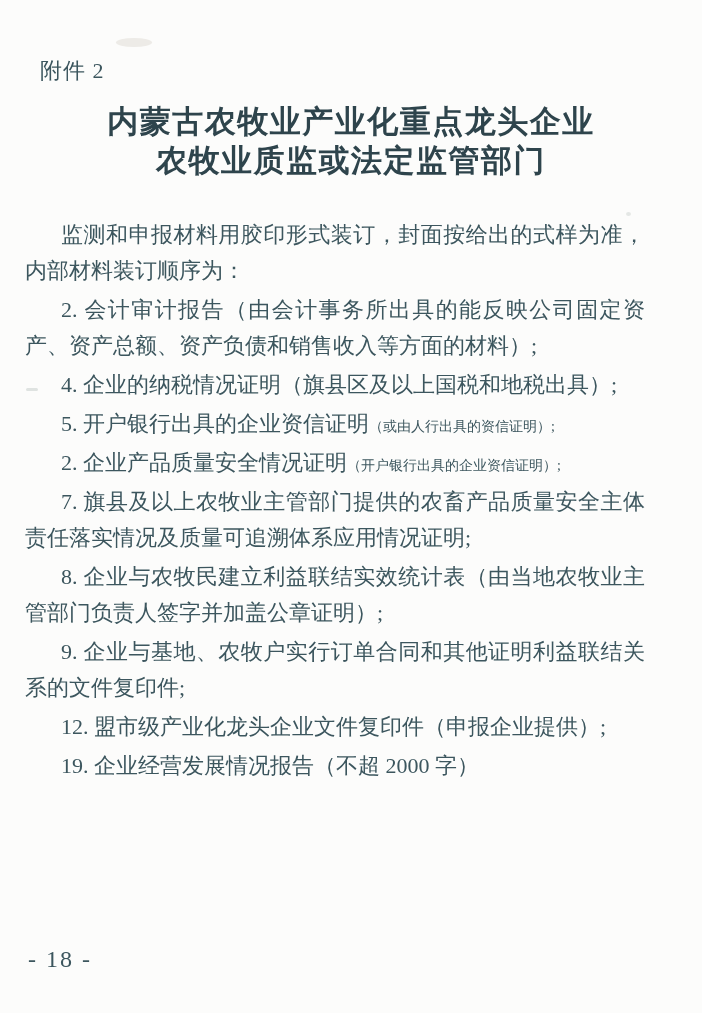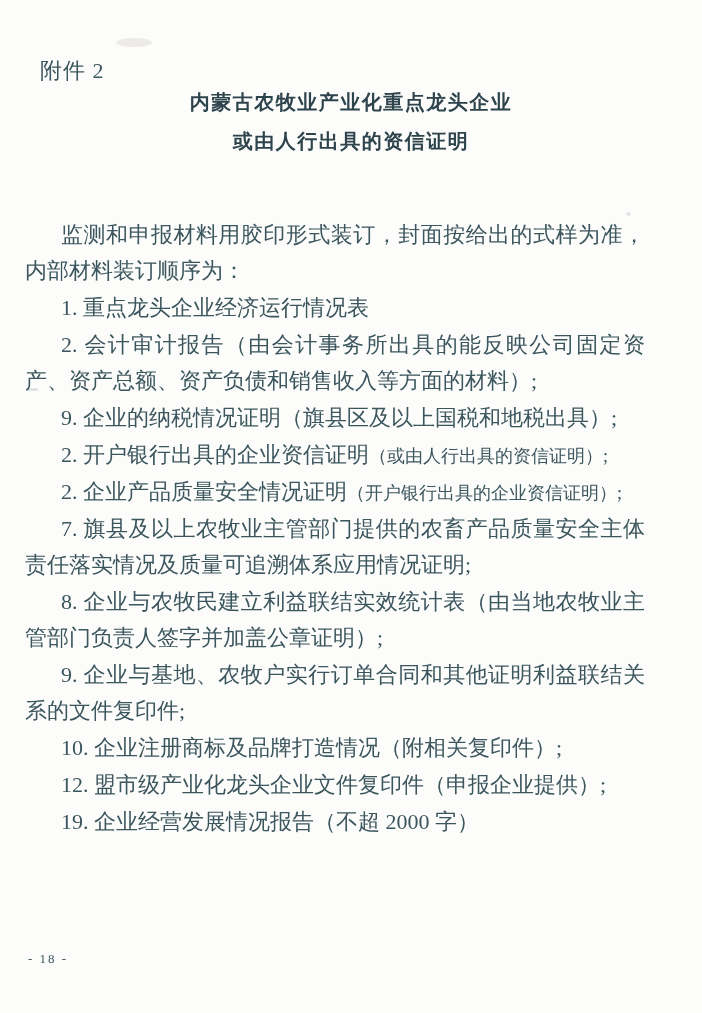--- a/index.html
+++ b/index.html
@@ -23,46 +23,46 @@
   }
   .attachment-label{
     position:absolute;
     left:40px;top:58px;
     font-size:22px;line-height:26px;
     color:var(--text-body);
     letter-spacing:1px;
   }
   .doc-title{
     position:absolute;
-    left:0;right:0;top:83px;
+    left:0;right:0;top:102px;
     text-align:center;
     font-weight:bold;
-    font-size:20px;line-height:39px;
+    font-size:31px;line-height:39px;
     letter-spacing:1.5px;
     color:var(--text-title);
   }
   .body{
     position:absolute;
     left:25px;top:217px;
     width:620px;
     font-size:22px;line-height:36px;
     text-align:justify;
     color:var(--text-body);
   }
   .body p{
     margin:0;
     text-indent:36px;
   }
   .body .small{
-    font-size:18px;
+    font-size:14px;
   }
   .page-number{
     position:absolute;
     left:28px;top:948px;
-    font-size:13px;line-height:22px;
+    font-size:24px;line-height:22px;
     letter-spacing:2px;
     color:var(--text-body);
   }
   
   .speck{position:absolute;pointer-events:none;}
   .speck-1{left:116px;top:38px;width:36px;height:9px;background:#edebe7;border-radius:50%;}
   .speck-2{left:26px;top:388px;width:12px;height:3px;background:#dfe3e1;border-radius:2px;}
   .speck-3{left:626px;top:212px;width:5px;height:4px;background:#e4e7e5;border-radius:50%;}
 </style>
 </head>
@@ -71,33 +71,31 @@
 <div class="page">
 
   <div class="speck speck-1"></div>
   <div class="speck speck-2"></div>
   <div class="speck speck-3"></div>
 
   <div class="attachment-label">附件 2</div>
 
   <div class="doc-title">
     <div>内蒙古农牧业产业化重点龙头企业</div>
-    <div>或由人行出具的资信证明</div>
+    <div>农牧业质监或法定监管部门</div>
   </div>
 
   <div class="body">
     <p><span>监测和申报材料用胶印形式装订，封面按给出的式样为准，内部材料装订顺序为：</span><span class="small"></span></p>
-    <p><span>1. 重点龙头企业经济运行情况表</span><span class="small"></span></p>
     <p><span>2. 会计审计报告（由会计事务所出具的能反映公司固定资产、资产总额、资产负债和销售收入等方面的材料）;</span><span class="small"></span></p>
-    <p><span>9. 企业的纳税情况证明（旗县区及以上国税和地税出具）;</span><span class="small"></span></p>
-    <p><span>2. 开户银行出具的企业资信证明</span><span class="small">（或由人行出具的资信证明）;</span></p>
+    <p><span>4. 企业的纳税情况证明（旗县区及以上国税和地税出具）;</span><span class="small"></span></p>
+    <p><span>5. 开户银行出具的企业资信证明</span><span class="small">（或由人行出具的资信证明）;</span></p>
     <p><span>2. 企业产品质量安全情况证明</span><span class="small">（开户银行出具的企业资信证明）;</span></p>
     <p><span>7. 旗县及以上农牧业主管部门提供的农畜产品质量安全主体责任落实情况及质量可追溯体系应用情况证明;</span><span class="small"></span></p>
     <p><span>8. 企业与农牧民建立利益联结实效统计表（由当地农牧业主管部门负责人签字并加盖公章证明）;</span><span class="small"></span></p>
     <p><span>9. 企业与基地、农牧户实行订单合同和其他证明利益联结关系的文件复印件;</span><span class="small"></span></p>
-    <p><span>10. 企业注册商标及品牌打造情况（附相关复印件）;</span><span class="small"></span></p>
     <p><span>12. 盟市级产业化龙头企业文件复印件（申报企业提供）;</span><span class="small"></span></p>
     <p><span>19. 企业经营发展情况报告（不超 2000 字）</span><span class="small"></span></p>
   </div>
 
   <div class="page-number">- 18 -</div>
 
 </div>
 
 </body></html>

